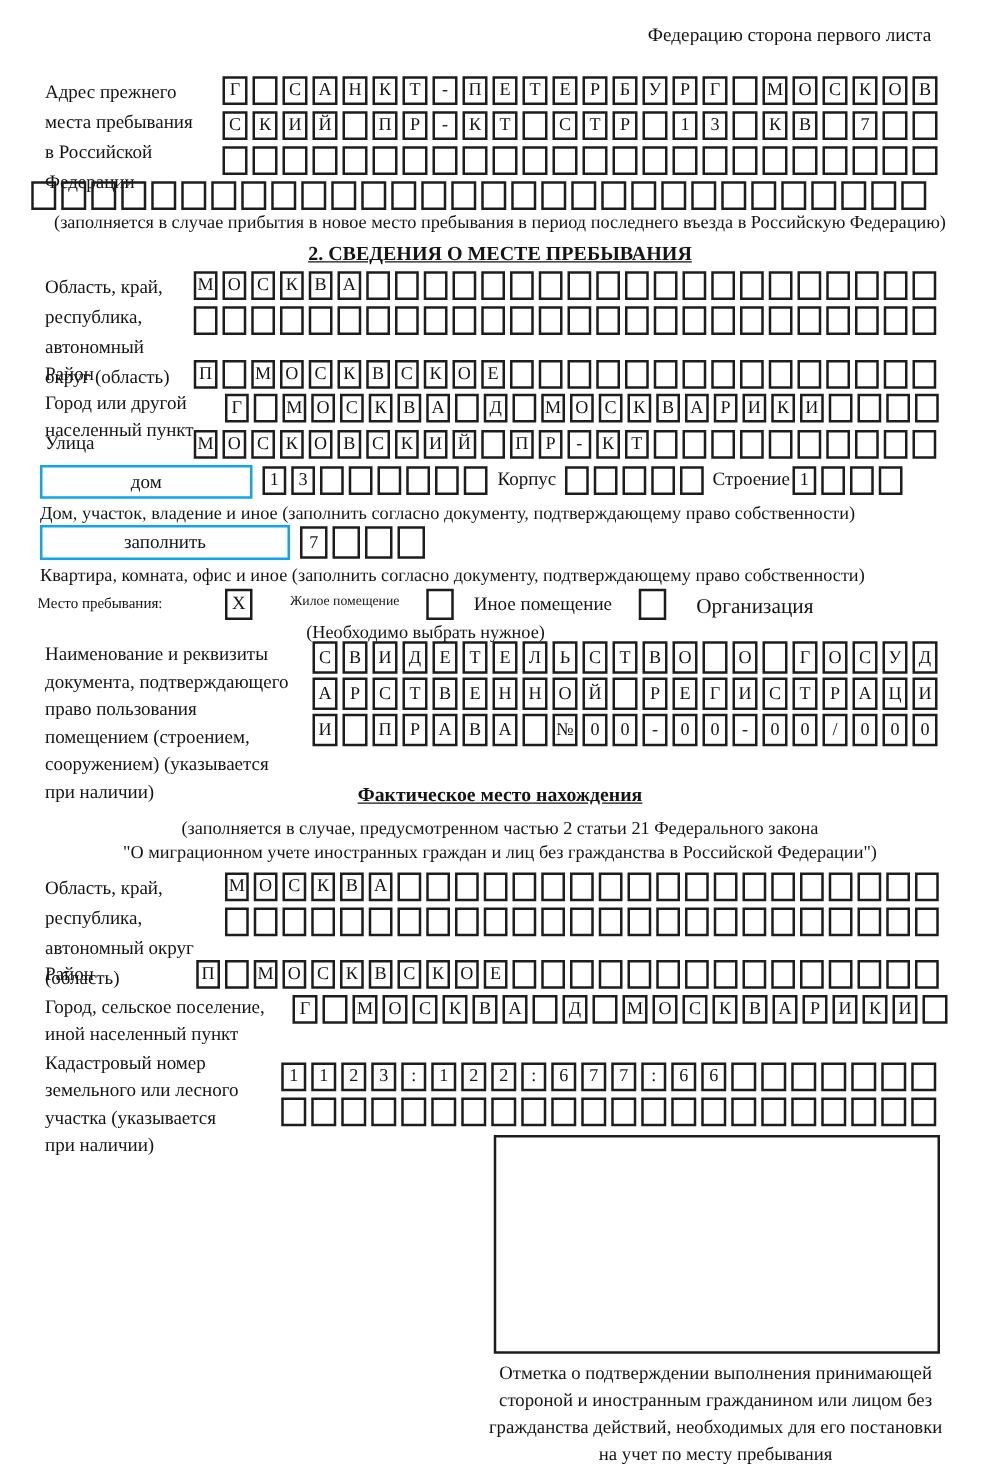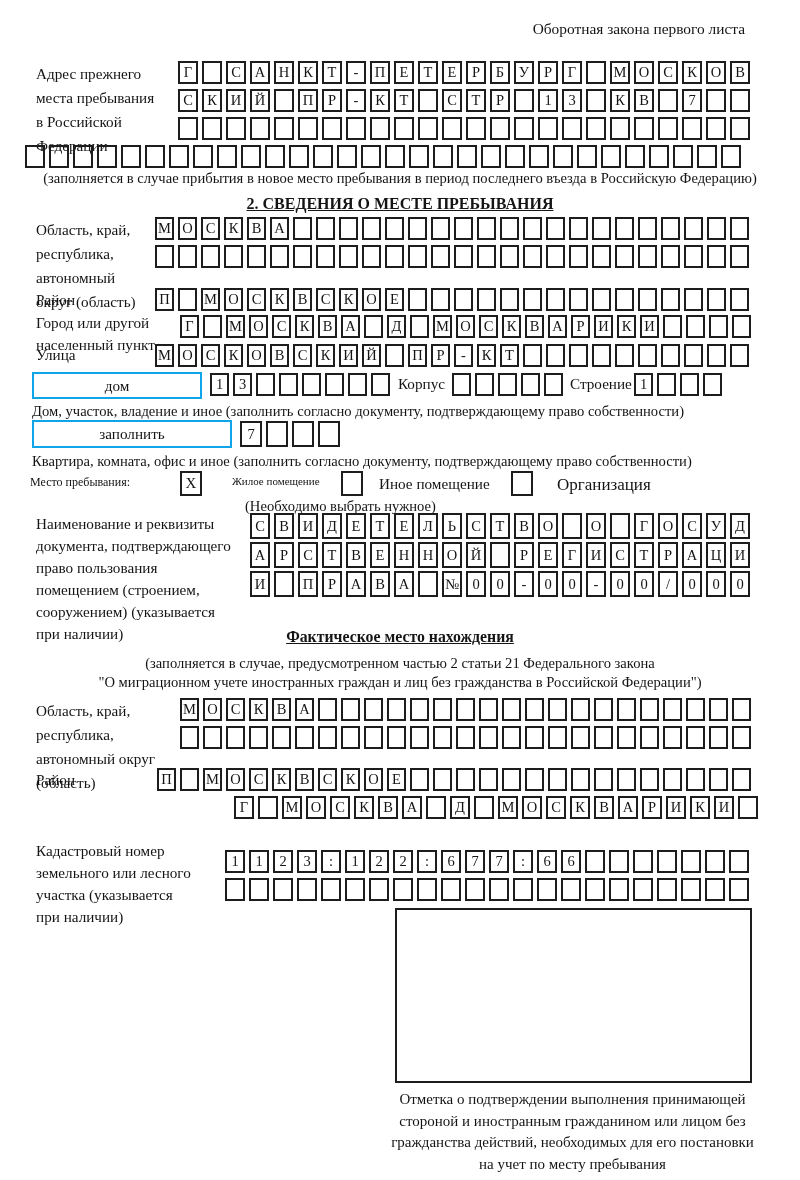--- a/index.html
+++ b/index.html
@@ -32,21 +32,21 @@
     font-size:15.2px;display:flex;align-items:center;justify-content:center;
   }
   .stamp{box-sizing:border-box;border:2px solid #1d1d1d;background:#fff;}
   .stampnote{font-size:15px;line-height:21.5px;text-align:center;}
 </style>
 </head>
 <body>
 
 <div class="page">
 
-  <div class="abs" style="top:20px;left:0;width:745px;text-align:right;font-size:15.4px;">Оборотная закона первого листа</div>
+  <div class="abs" style="top:20px;left:0;width:745px;text-align:right;font-size:15.4px;">Федерацию сторона первого листа</div>
 
   <div class="abs lbl" style="top:62px;left:36px;width:140px;">Адрес прежнего
 места пребывания
 в Российской
 Федерации</div>
   <div class="abs boxrow p24" style="top:61px;left:178px;"><span class="cb">Г</span><span class="cb"></span><span class="cb">С</span><span class="cb">А</span><span class="cb">Н</span><span class="cb">К</span><span class="cb">Т</span><span class="cb">-</span><span class="cb">П</span><span class="cb">Е</span><span class="cb">Т</span><span class="cb">Е</span><span class="cb">Р</span><span class="cb">Б</span><span class="cb">У</span><span class="cb">Р</span><span class="cb">Г</span><span class="cb"></span><span class="cb">М</span><span class="cb">О</span><span class="cb">С</span><span class="cb">К</span><span class="cb">О</span><span class="cb">В</span></div>
   <div class="abs boxrow p24" style="top:89px;left:178px;"><span class="cb">С</span><span class="cb">К</span><span class="cb">И</span><span class="cb">Й</span><span class="cb"></span><span class="cb">П</span><span class="cb">Р</span><span class="cb">-</span><span class="cb">К</span><span class="cb">Т</span><span class="cb"></span><span class="cb">С</span><span class="cb">Т</span><span class="cb">Р</span><span class="cb"></span><span class="cb">1</span><span class="cb">3</span><span class="cb"></span><span class="cb">К</span><span class="cb">В</span><span class="cb"></span><span class="cb">7</span><span class="cb"></span><span class="cb"></span></div>
   <div class="abs boxrow p24" style="top:117px;left:178px;"><span class="cb"></span><span class="cb"></span><span class="cb"></span><span class="cb"></span><span class="cb"></span><span class="cb"></span><span class="cb"></span><span class="cb"></span><span class="cb"></span><span class="cb"></span><span class="cb"></span><span class="cb"></span><span class="cb"></span><span class="cb"></span><span class="cb"></span><span class="cb"></span><span class="cb"></span><span class="cb"></span><span class="cb"></span><span class="cb"></span><span class="cb"></span><span class="cb"></span><span class="cb"></span><span class="cb"></span></div>
   <div class="abs boxrow p24" style="top:145px;left:25px;"><span class="cb"></span><span class="cb"></span><span class="cb"></span><span class="cb"></span><span class="cb"></span><span class="cb"></span><span class="cb"></span><span class="cb"></span><span class="cb"></span><span class="cb"></span><span class="cb"></span><span class="cb"></span><span class="cb"></span><span class="cb"></span><span class="cb"></span><span class="cb"></span><span class="cb"></span><span class="cb"></span><span class="cb"></span><span class="cb"></span><span class="cb"></span><span class="cb"></span><span class="cb"></span><span class="cb"></span><span class="cb"></span><span class="cb"></span><span class="cb"></span><span class="cb"></span><span class="cb"></span><span class="cb"></span></div>
   <div class="abs note center" style="top:170px;">(заполняется в случае прибытия в новое место пребывания в период последнего въезда в Российскую Федерацию)</div>
@@ -108,20 +108,22 @@
   <div class="abs lbl" style="top:699px;left:36px;width:140px;">Область, край,
 республика,
 автономный округ
 (область)</div>
   <div class="abs boxrow" style="top:698px;left:180px;"><span class="cb">М</span><span class="cb">О</span><span class="cb">С</span><span class="cb">К</span><span class="cb">В</span><span class="cb">А</span><span class="cb"></span><span class="cb"></span><span class="cb"></span><span class="cb"></span><span class="cb"></span><span class="cb"></span><span class="cb"></span><span class="cb"></span><span class="cb"></span><span class="cb"></span><span class="cb"></span><span class="cb"></span><span class="cb"></span><span class="cb"></span><span class="cb"></span><span class="cb"></span><span class="cb"></span><span class="cb"></span><span class="cb"></span></div>
   <div class="abs boxrow" style="top:726px;left:180px;"><span class="cb"></span><span class="cb"></span><span class="cb"></span><span class="cb"></span><span class="cb"></span><span class="cb"></span><span class="cb"></span><span class="cb"></span><span class="cb"></span><span class="cb"></span><span class="cb"></span><span class="cb"></span><span class="cb"></span><span class="cb"></span><span class="cb"></span><span class="cb"></span><span class="cb"></span><span class="cb"></span><span class="cb"></span><span class="cb"></span><span class="cb"></span><span class="cb"></span><span class="cb"></span><span class="cb"></span><span class="cb"></span></div>
 
   <div class="abs lbl" style="top:768px;left:36px;">Район</div>
   <div class="abs boxrow" style="top:768px;left:157px;"><span class="cb">П</span><span class="cb"></span><span class="cb">М</span><span class="cb">О</span><span class="cb">С</span><span class="cb">К</span><span class="cb">В</span><span class="cb">С</span><span class="cb">К</span><span class="cb">О</span><span class="cb">Е</span><span class="cb"></span><span class="cb"></span><span class="cb"></span><span class="cb"></span><span class="cb"></span><span class="cb"></span><span class="cb"></span><span class="cb"></span><span class="cb"></span><span class="cb"></span><span class="cb"></span><span class="cb"></span><span class="cb"></span><span class="cb"></span><span class="cb"></span></div>
 
+  <div class="abs lbl lh22" style="top:795px;left:36px;width:200px;">Город, сельское поселение,
+иной населенный пункт</div>
   <div class="abs boxrow p24" style="top:796px;left:234px;"><span class="cb">Г</span><span class="cb"></span><span class="cb">М</span><span class="cb">О</span><span class="cb">С</span><span class="cb">К</span><span class="cb">В</span><span class="cb">А</span><span class="cb"></span><span class="cb">Д</span><span class="cb"></span><span class="cb">М</span><span class="cb">О</span><span class="cb">С</span><span class="cb">К</span><span class="cb">В</span><span class="cb">А</span><span class="cb">Р</span><span class="cb">И</span><span class="cb">К</span><span class="cb">И</span><span class="cb"></span></div>
 
   <div class="abs lbl lh22" style="top:840px;left:36px;width:185px;">Кадастровый номер
 земельного или лесного
 участка (указывается
 при наличии)</div>
   <div class="abs boxrow p24" style="top:850px;left:225px;"><span class="cb">1</span><span class="cb">1</span><span class="cb">2</span><span class="cb">3</span><span class="cb">:</span><span class="cb">1</span><span class="cb">2</span><span class="cb">2</span><span class="cb">:</span><span class="cb">6</span><span class="cb">7</span><span class="cb">7</span><span class="cb">:</span><span class="cb">6</span><span class="cb">6</span><span class="cb"></span><span class="cb"></span><span class="cb"></span><span class="cb"></span><span class="cb"></span><span class="cb"></span><span class="cb"></span></div>
   <div class="abs boxrow p24" style="top:878px;left:225px;"><span class="cb"></span><span class="cb"></span><span class="cb"></span><span class="cb"></span><span class="cb"></span><span class="cb"></span><span class="cb"></span><span class="cb"></span><span class="cb"></span><span class="cb"></span><span class="cb"></span><span class="cb"></span><span class="cb"></span><span class="cb"></span><span class="cb"></span><span class="cb"></span><span class="cb"></span><span class="cb"></span><span class="cb"></span><span class="cb"></span><span class="cb"></span><span class="cb"></span></div>
 
   <div class="abs stamp" style="top:908px;left:395px;width:357px;height:175px;"></div>

